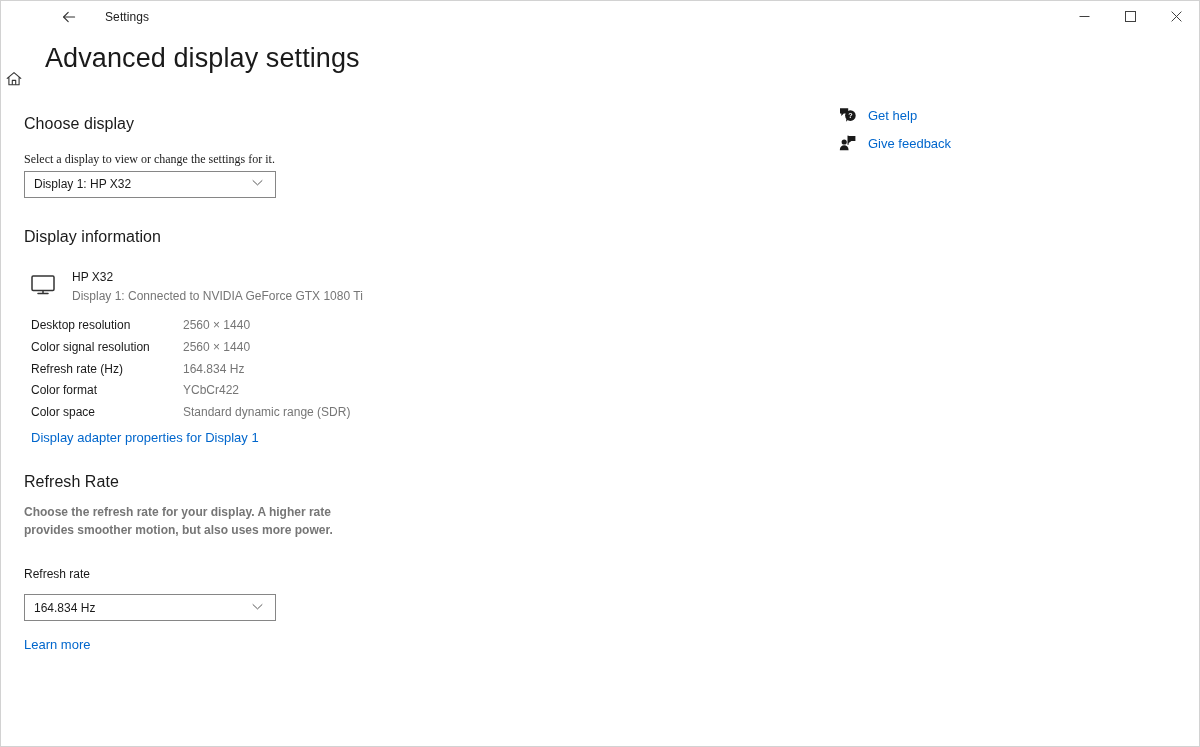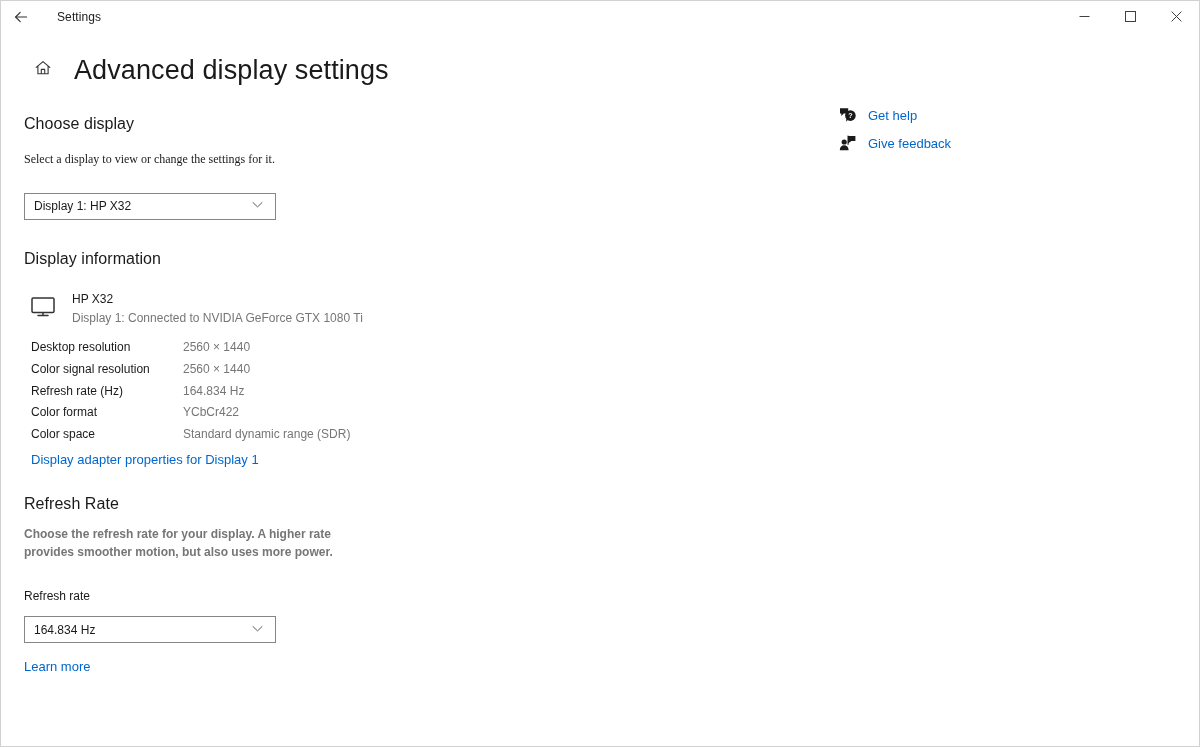--- a/index.html
+++ b/index.html
@@ -22,20 +22,21 @@
   }
 
   
   .titlebar {
     position: relative;
     height: 31px;
     background: #ffffff;
     display: flex;
     align-items: center;
     user-select: none;
+    padding-left: 48px;
   }
   .back-button {
     width: 40px; height: 31px;
     display: flex; align-items: center; justify-content: center;
     cursor: default;
   }
   .back-arrow { display:block; }
   .titlebar-title {
     font-size: 12px;
     color: #202020;
@@ -50,22 +51,22 @@
   }
   .caption-btn {
     width: 46px; height: 31px;
     display: flex; align-items: center; justify-content: center;
     cursor: default;
   }
 
   
   .page-header {
     display: flex;
-    align-items: center;
-    padding-left: 33px;
+    align-items: flex-end;
+    padding-left: 4px;
     margin-top: 18px;
     height: 40px;
   }
   .home-icon-wrap {
     width: 18px; height: 18px;
     display: flex; align-items: center; justify-content: center;
     cursor: default;
   }
   .page-title {
     font-size: 27px;
@@ -248,21 +249,21 @@
     </div>
     <h1 class="page-title">Advanced display settings</h1>
   </div>
 
   <div class="content">
 
     
     <h2 class="section-heading">Choose display</h2>
     <p class="body-text" style="margin-top:18px;font-family:Liberation Serif, serif;">Select a display to view or change the settings for it.</p>
 
-    <div class="combobox" style="margin-top:24px;">
+    <div class="combobox" style="margin-top:2px;">
       <span class="combobox-value">Display 1: HP X32</span>
       <span class="chevron">
         <svg width="13" height="13" viewBox="0 0 13 13">
           <path d="M2 4.6 L6.5 8.9 L11 4.6" fill="none" stroke="#5a5a5a" stroke-width="1" stroke-linecap="round" stroke-linejoin="round"></path>
         </svg>
       </span>
     </div>
 
     
     <h2 class="section-heading" style="margin-top:29px;">Display information</h2>

